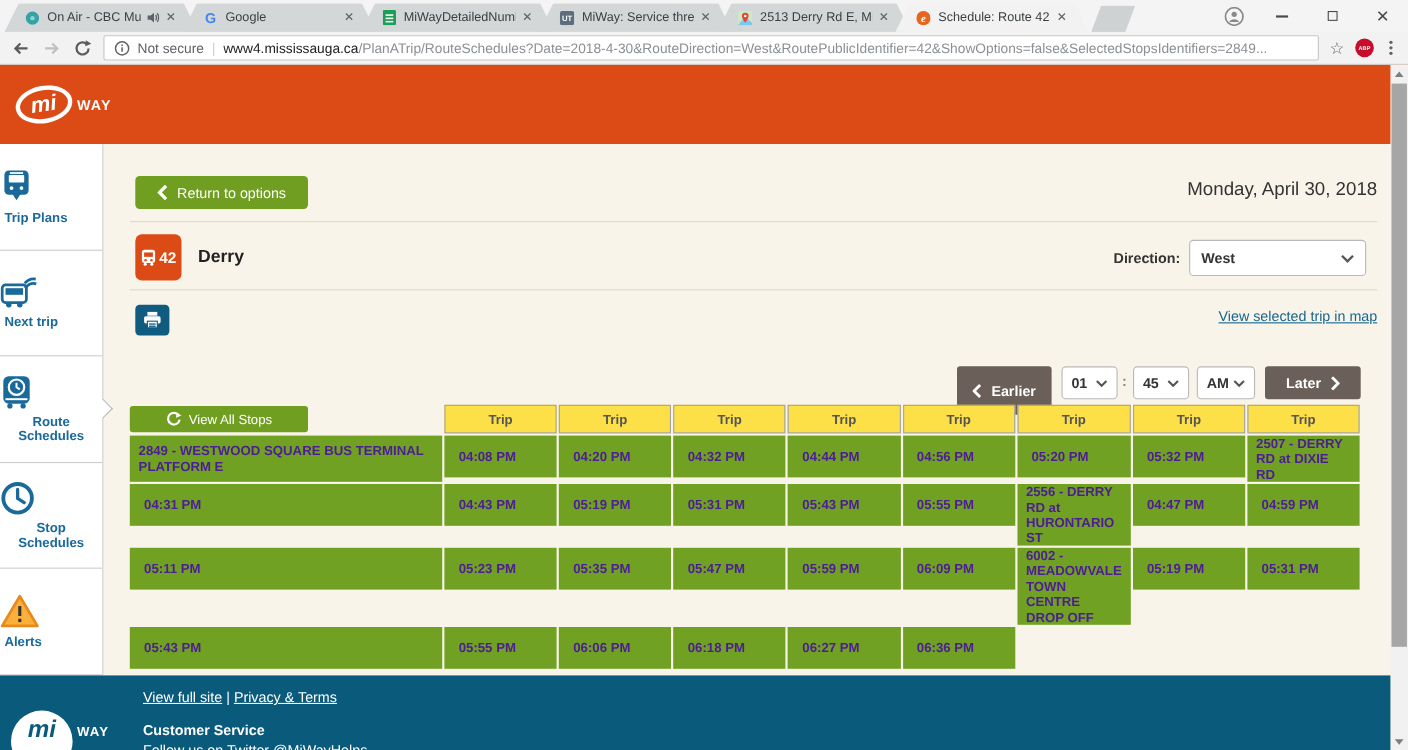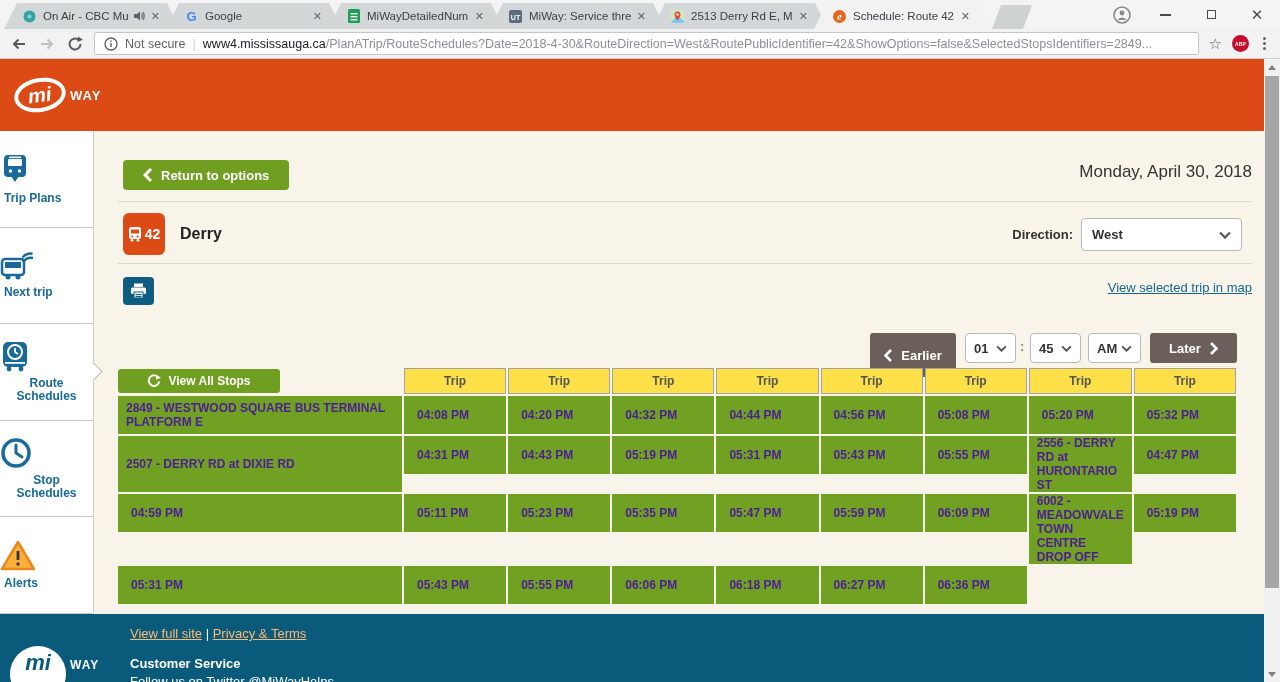--- a/index.html
+++ b/index.html
@@ -53,21 +53,21 @@
   .sidebar { position:absolute; left:0; top:0; bottom:0; width:94px; background:#fff; border-right:1px solid #ccc;
              display:flex; flex-direction:column; }
   .side-item { flex:1; position:relative; border-bottom:1px solid #ccc; display:flex; flex-direction:column;
                align-items:flex-start; justify-content:center; gap:5px; text-align:center; }
   .side-label { font-size:12px; font-weight:bold; color:var(--sidebar_blue,#19699A); line-height:13px; padding:0 4px; }
   .side-notch { position:absolute; right:-7px; top:50%; margin-top:-7px; width:13px; height:13px; background:#fff;
                 border-top:1px solid #bbb; border-right:1px solid #bbb; transform:rotate(45deg); z-index:4; }
 
   .content { position:absolute; left:94px; right:16px; top:0; bottom:0; }
   .divider { position:absolute; left:24px; right:12px; border-top:1px solid #ded9ca; }
-  .btn-green { background:var(--brand_green,#6F9E20); border:none; border-radius:4px; color:#fff; font-weight:bold;
+  .btn-green { background:var(--brand_green,#6F9E20); border:none; border-radius:4px; color:#fff; font-weight:normal;
                display:flex; align-items:center; justify-content:center; gap:9px; font-family:inherit; }
   .return-btn { position:absolute; left:29px; top:29px; height:30px; padding:0 20px; font-size:13px; }
   .page-date { position:absolute; right:12px; top:31px; font-size:17px; color:#333; }
 
   .route-badge { position:absolute; left:29px; top:82px; width:42px; height:42px; background:var(--brand_orange,#DC4A15);
                  border-radius:6px; display:flex; align-items:center; justify-content:center; gap:3px; }
   .route-badge .num { color:#fff; font-weight:bold; font-size:14px; }
   .route-name { position:absolute; left:86px; top:94px; font-size:16px; font-weight:bold; color:#222; }
   .direction-wrap { position:absolute; right:22px; top:87px; display:flex; align-items:center; gap:8px; }
   .direction-label { font-size:13px; font-weight:bold; color:#333; }
@@ -106,21 +106,21 @@
   .tri-up { width:0; height:0; border-left:4px solid transparent; border-right:4px solid transparent; border-bottom:5px solid #7e7e7e; }
   .tri-down { width:0; height:0; border-left:4px solid transparent; border-right:4px solid transparent; border-top:5px solid #7e7e7e; }
   .sb-thumb { position:absolute; left:1px; top:17px; width:14px; height:512px; background:#a6a6a6; }
 
   .site-footer { position:relative; height:68px; background:var(--footer_teal,#0A5A7C); overflow:hidden; }
   .footer-logo-circle { position:absolute; left:10px; top:32px; width:56px; height:56px; background:#fff; border-radius:50%;
                         display:flex; align-items:flex-start; justify-content:center; }
   .footer-logo-circle span { font-style:italic; font-weight:bold; font-size:22px; color:var(--footer_teal,#0A5A7C); margin-top:4px; }
   .footer-logo-way { position:absolute; left:70px; top:44px; color:#fff; font-weight:bold; font-size:12px; letter-spacing:1px; }
   .footer-links { position:absolute; left:130px; top:12px; font-size:13px; color:#fff; }
-  .footer-links a { color:#fdba74; text-decoration:underline; }
+  .footer-links a { color:#ffffff; text-decoration:underline; }
   .footer-cs { position:absolute; left:130px; top:42px; font-size:13px; font-weight:bold; color:#fff; }
   .footer-tw { position:absolute; left:130px; top:60px; font-size:13px; color:#fff; text-decoration:underline; }
 
   svg { display:block; }
 </style>
 </head>
 <body>
 
 <div class="tabstrip">
   <div class="tabs">
@@ -401,21 +401,20 @@
           <div class="th">Trip</div>
           <div class="th">Trip</div>
           <div class="th">Trip</div>
           <div class="th">Trip</div>
           <div class="cell stop">2849 - WESTWOOD SQUARE BUS TERMINAL PLATFORM E</div>
           <div class="cell time">04:08 PM</div>
           <div class="cell time">04:20 PM</div>
           <div class="cell time">04:32 PM</div>
           <div class="cell time">04:44 PM</div>
           <div class="cell time">04:56 PM</div>
-          <div class="cell time">05:08 PM</div>
           <div class="cell time">05:20 PM</div>
           <div class="cell time">05:32 PM</div>
           <div class="cell stop">2507 - DERRY RD at DIXIE RD</div>
           <div class="cell time">04:31 PM</div>
           <div class="cell time">04:43 PM</div>
           <div class="cell time">05:19 PM</div>
           <div class="cell time">05:31 PM</div>
           <div class="cell time">05:43 PM</div>
           <div class="cell time">05:55 PM</div>
           <div class="cell stop">2556 - DERRY RD at HURONTARIO ST</div>

